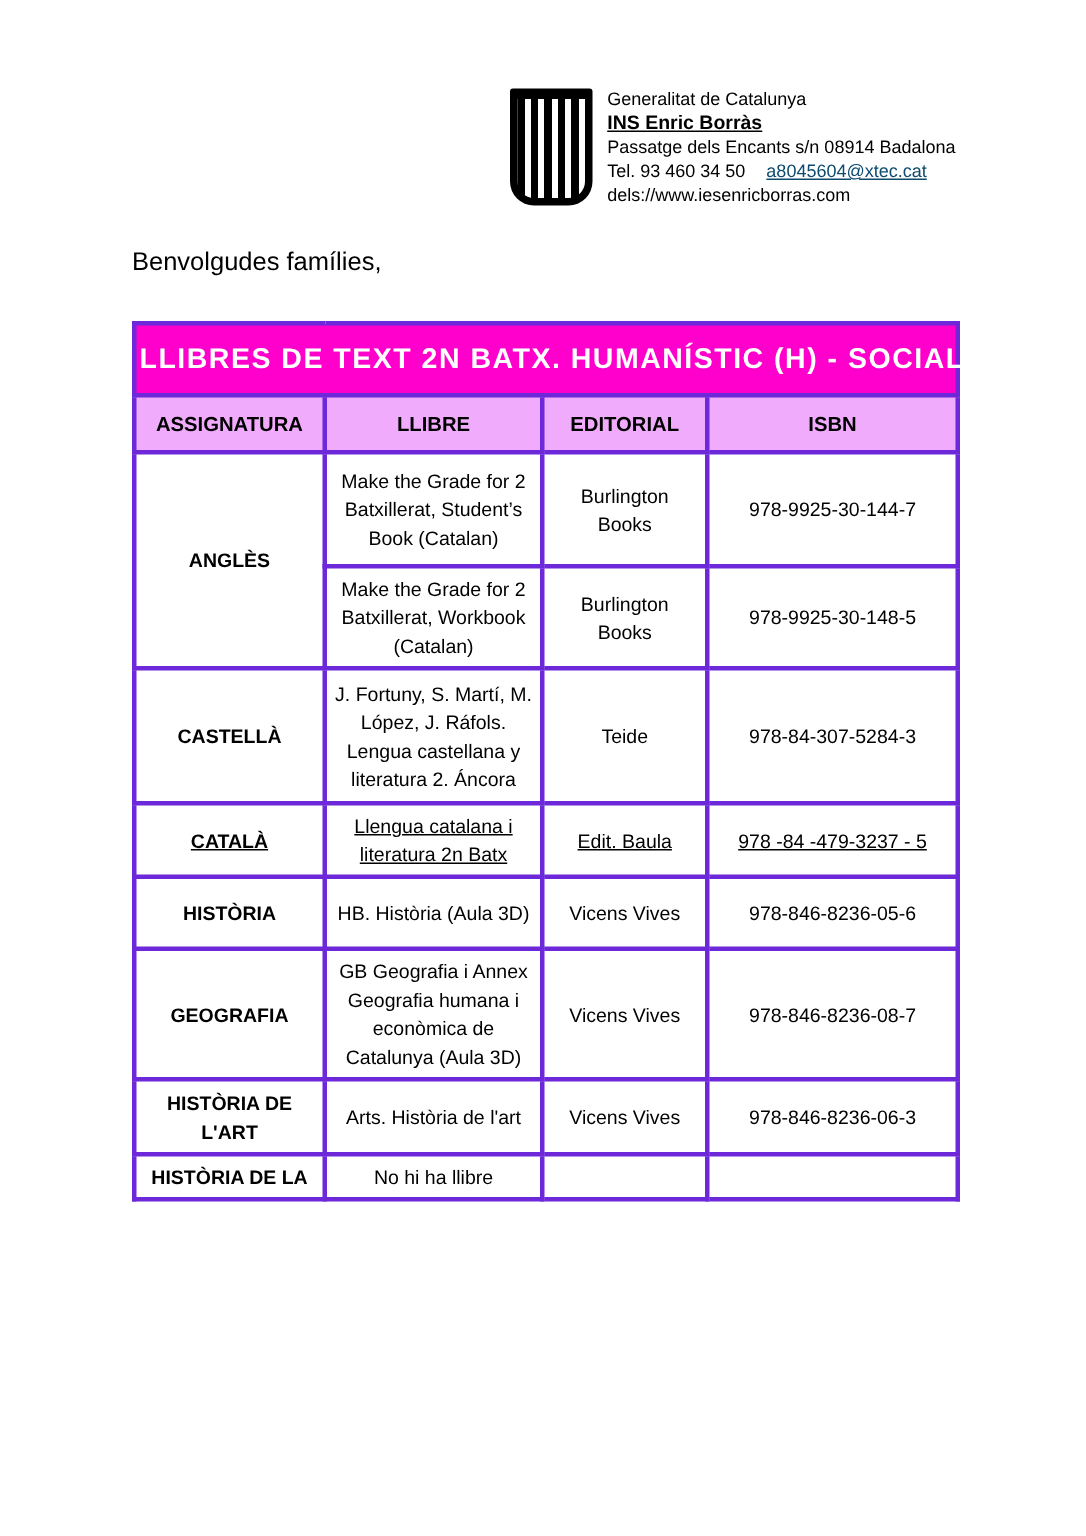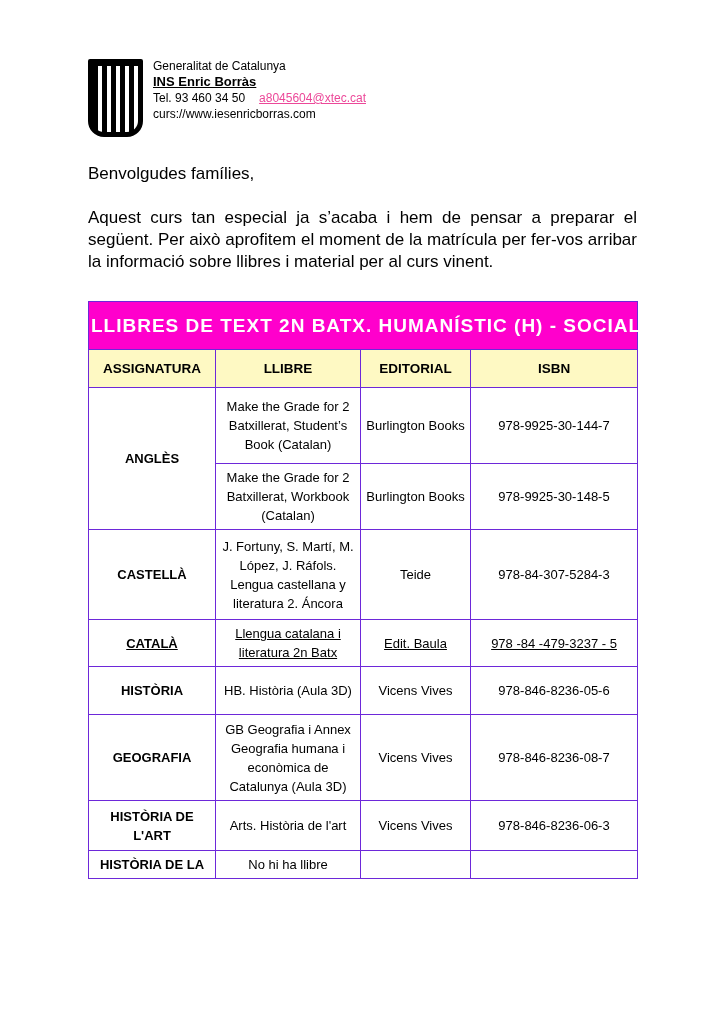--- a/index.html
+++ b/index.html
@@ -9,51 +9,51 @@
     height: 1024px;
     margin: 0 auto;
     background: #ffffff;
     font-family: "Liberation Sans", sans-serif;
     color: #000;
     padding: 57px 87px 0 88px;
     position: relative;
   }
 
   
-  .letterhead { display: flex; gap: 10px; margin-bottom: 26px; }
+  .letterhead { display: flex; gap: 10px; margin-bottom: 26px; justify-content: flex-end; }
   .logo {
     width: 55px; height: 78px;
     border: 5px solid #000;
     border-top-width: 7px;
     border-radius: 2px 2px 16px 16px;
     background: repeating-linear-gradient(90deg, #000 0 5px, #fff 5px 9px);
     flex: 0 0 auto;
     margin-top: 2px;
   }
   .letterhead-text { font-size: 12px; line-height: 16px; padding-top: 1px; }
   .letterhead-text .school { font-weight: bold; font-size: 13px; text-decoration: underline; }
   .contact-line { white-space: nowrap; }
-  .email-link { color: #ec4899; text-decoration: underline; margin-left: 14px; cursor: pointer; }
+  .email-link { color: #0c4a6e; text-decoration: underline; margin-left: 14px; cursor: pointer; }
 
   
   .body-text { font-size: 17px; line-height: 22px; }
   .salutation { margin-bottom: 22px; }
   .para { text-align: justify; margin-bottom: 18px; }
   .para:last-of-type { margin-bottom: 0; }
   .u { text-decoration: underline; }
 
   
   table.books {
     border-collapse: collapse;
     width: 549px;
     margin-top: 28px;
     table-layout: fixed;
   }
   table.books td, table.books th {
-    border: 1px solid #6d28d9;
+    border: 3px solid #6d28d9;
     text-align: center;
     vertical-align: middle;
     font-size: 13px;
     line-height: 19px;
     padding: 4px 5px;
   }
   .col-a { width: 127px; }
   .col-b { width: 145px; }
   .col-c { width: 110px; }
   .col-d { width: 167px; }
@@ -64,21 +64,21 @@
     height: 48px;
     font-size: 19px;
     font-weight: bold;
     letter-spacing: 1px;
     white-space: nowrap;
     font-family: "Liberation Sans", sans-serif;
     text-transform: uppercase;
     padding: 0 2px;
   }
   tr.head-row th {
-    background: #fef9c3;
+    background: #f0abfc;
     height: 38px;
     font-weight: bold;
     font-size: 13.5px;
   }
   td.subject { font-weight: bold; }
   tr.r0 { height: 76px; }
   tr.r1 { height: 60px; }
   tr.r2 { height: 90px; }
   tr.r3 { height: 46px; text-decoration: underline; }
   tr.r4 { height: 48px; }
@@ -89,30 +89,30 @@
 </head>
 <body>
 
 <div class="page">
 
   <div class="letterhead">
     <div class="logo"></div>
     <div class="letterhead-text">
       <div>Generalitat de Catalunya</div>
       <div class="school">INS Enric Borràs</div>
+      <div>Passatge dels Encants s/n 08914 Badalona</div>
       <div class="contact-line">
         <span>Tel. 93 460 34 50</span><span class="email-link">a8045604@xtec.cat</span>
       </div>
-      <div>curs://www.iesenricborras.com</div>
+      <div>dels://www.iesenricborras.com</div>
     </div>
   </div>
 
   <div class="body-text">
     <div class="salutation">Benvolgudes famílies,</div>
-    <p class="para">Aquest curs tan especial ja s’acaba i hem de pensar a preparar el següent. Per això aprofitem el moment de la matrícula per fer-vos arribar la informació sobre llibres i material per al curs vinent.</p>
   </div>
 
   <table class="books">
     <colgroup>
       <col class="col-a">
         <col class="col-b">
         <col class="col-c">
         <col class="col-d">
     </colgroup>
     <tbody>

